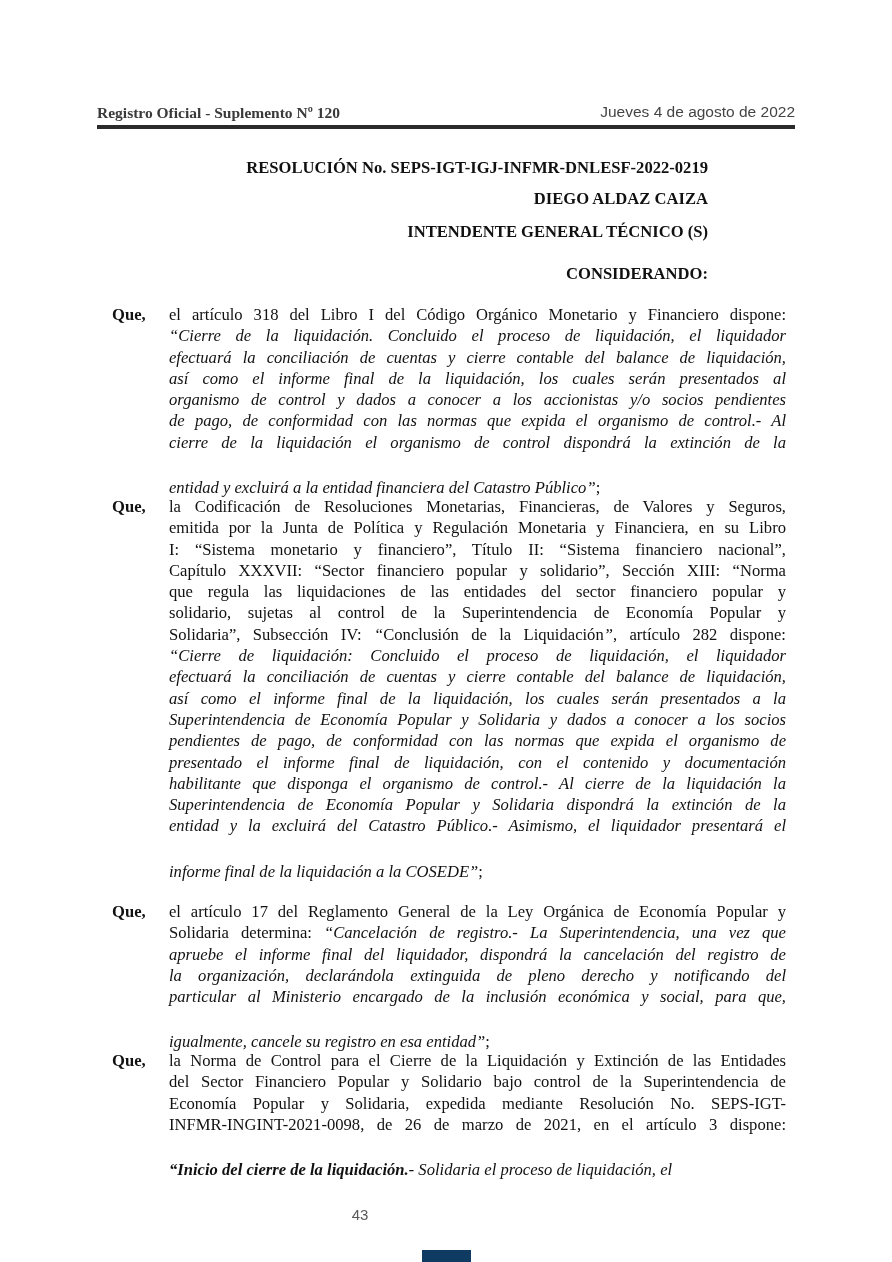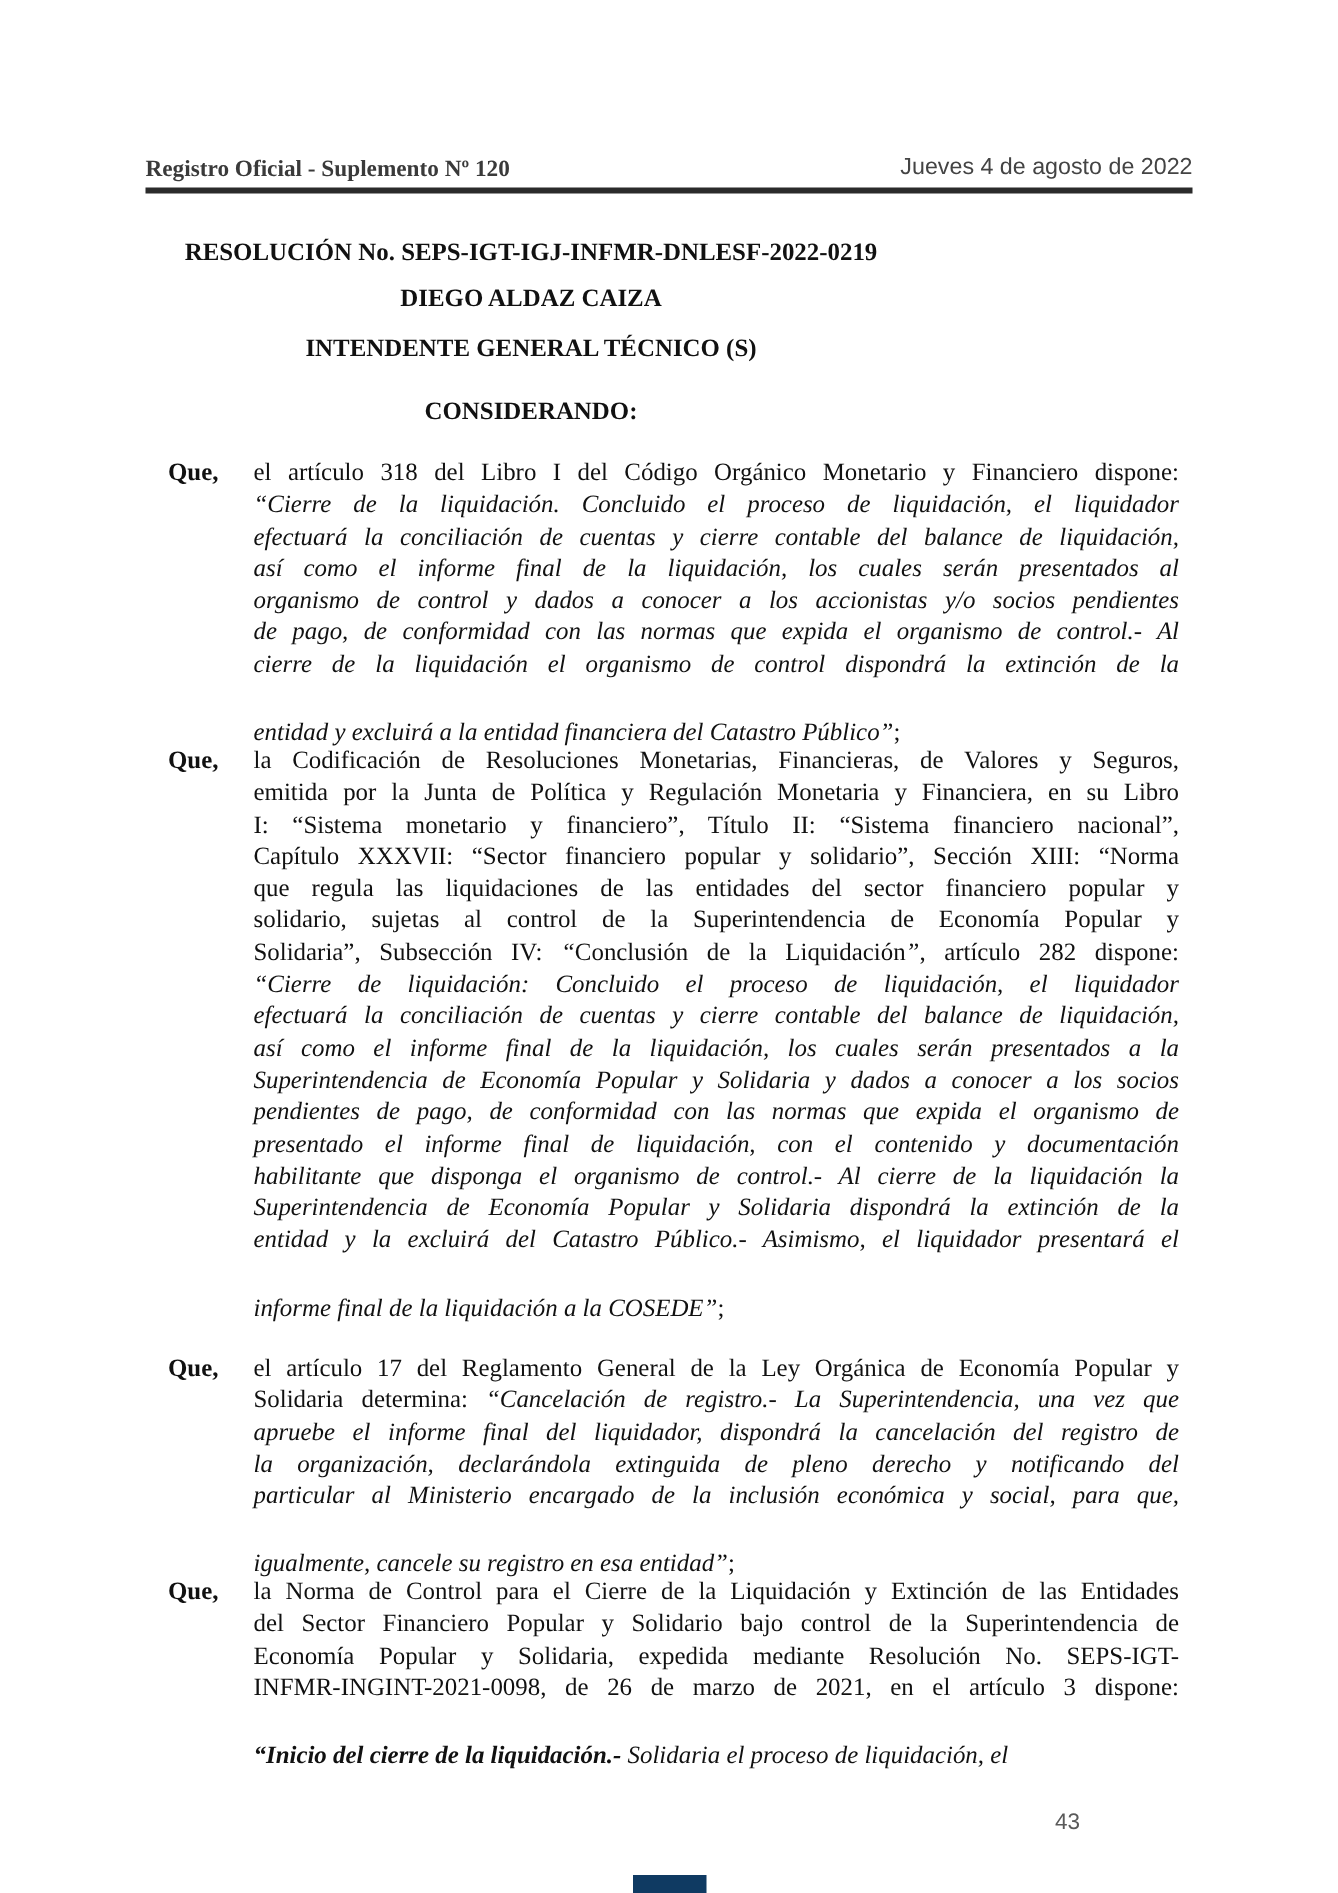--- a/index.html
+++ b/index.html
@@ -55,21 +55,21 @@
     .doc {
       font-family: "Liberation Serif", serif;
       font-size: 16.6px;
       line-height: 21.3px;
       color: #111111;
     }
     .title {
       position: absolute;
       left: 0;
       width: 708px;
-      text-align: center;
+      text-align: right;
       font-weight: bold;
       font-size: 16.6px;
       font-family: "Liberation Serif", serif;
     }
     .t1 { top: 157px; }
     .t2 { top: 188px; }
     .t3 { top: 221px; }
     .t4 { top: 263px; }
 
     .clause {
@@ -108,21 +108,21 @@
     .c1 { top: 304px; }
     .c2 { top: 496px; }
     .c3 { top: 901px; }
     .c4 { top: 1050px; }
 
     .page-number {
       position: absolute;
       left: 0;
       width: 720px;
       top: 1206px;
-      text-align: right;
+      text-align: center;
       font-family: "Liberation Sans", sans-serif;
       font-size: 15px;
       color: #5a5a5a;
     }
     .footer-bar {
       position: absolute;
       left: 422px;
       top: 1250px;
       width: 49px;
       height: 12px;

